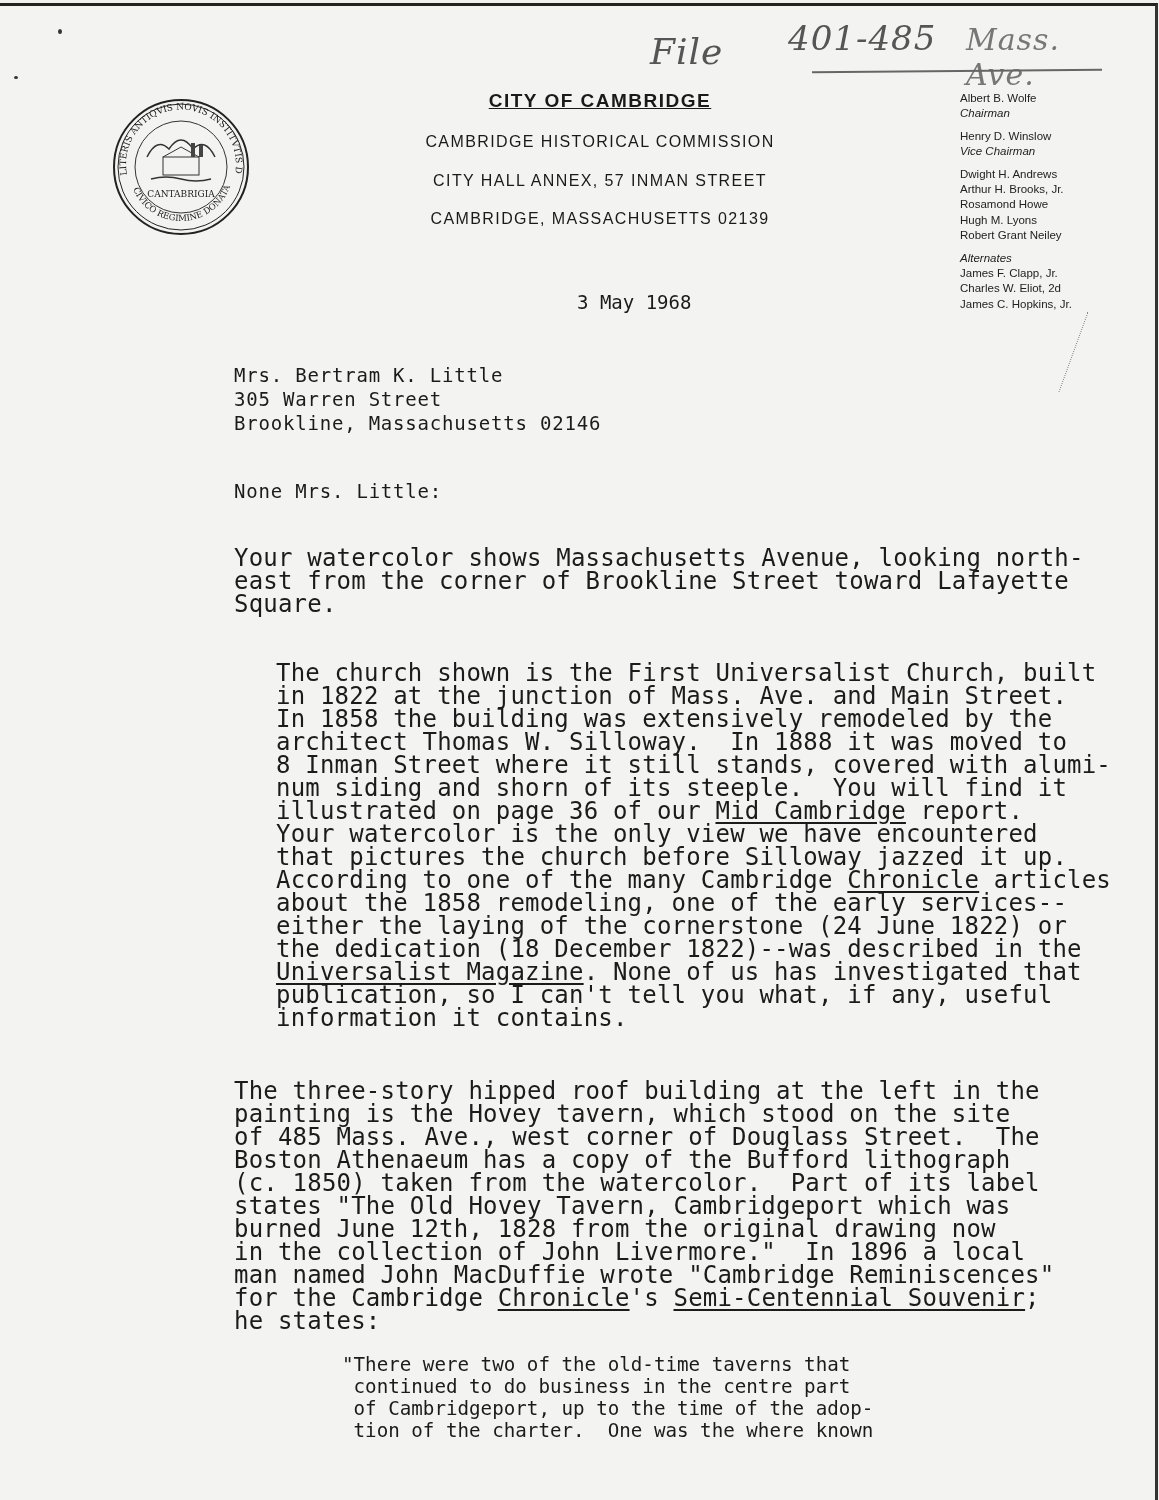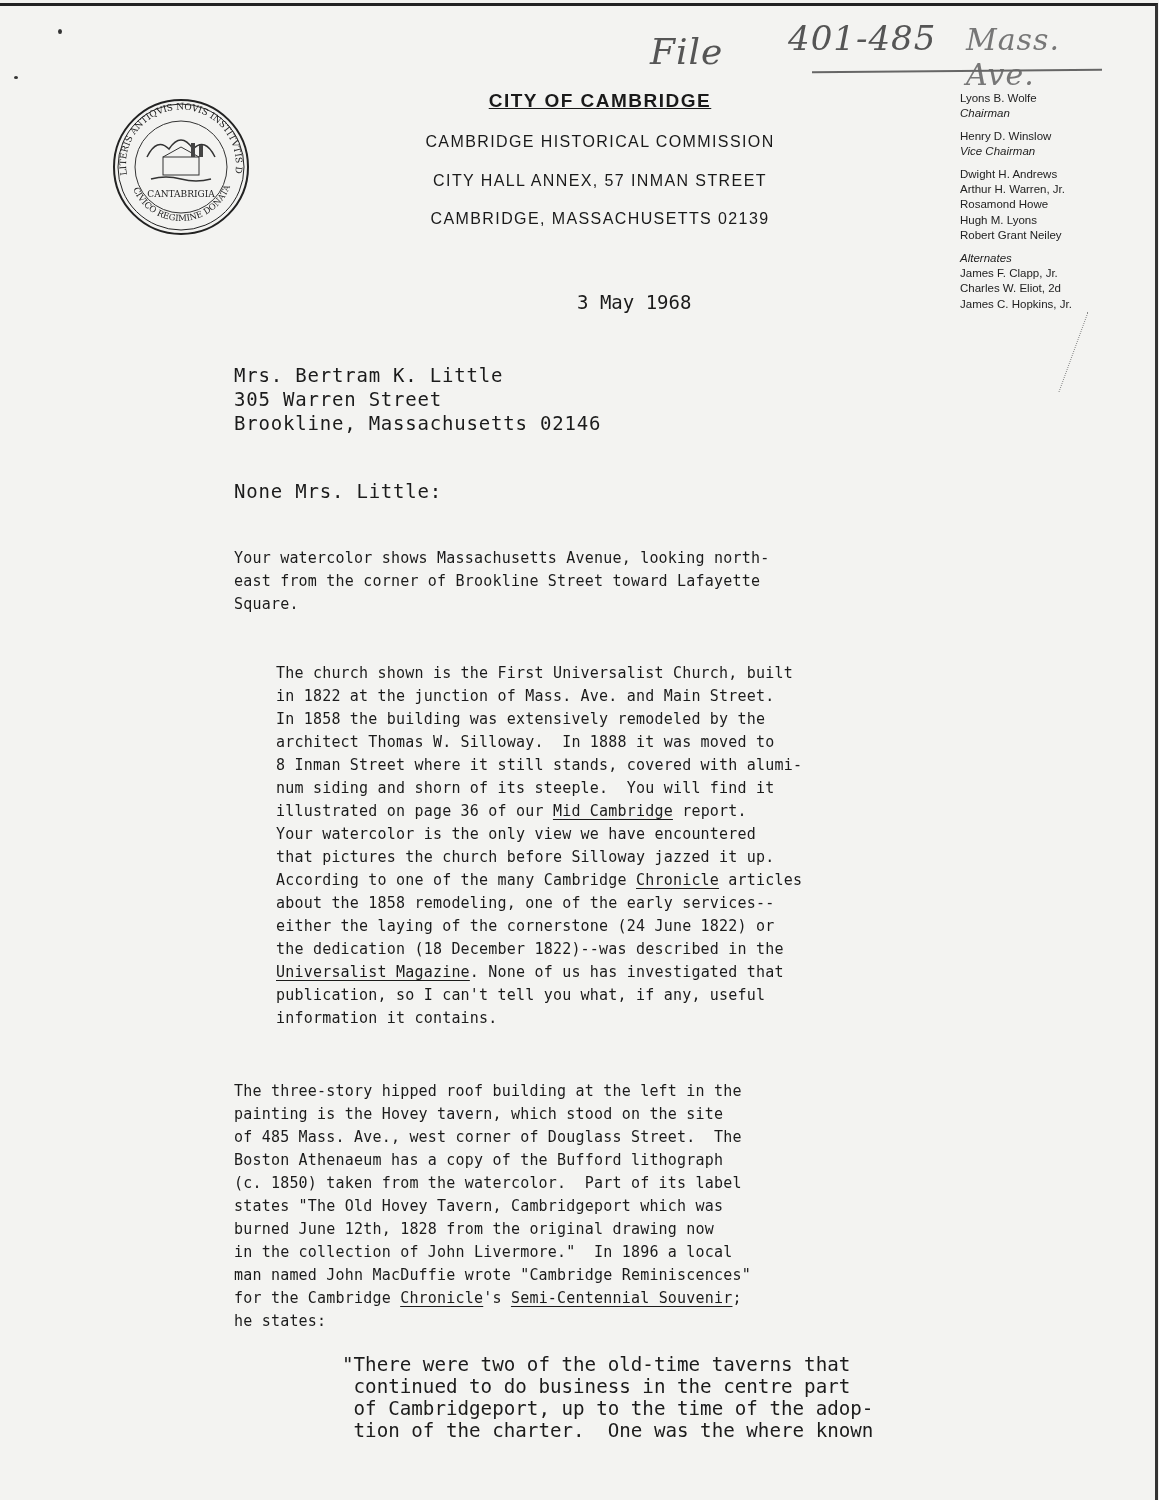--- a/index.html
+++ b/index.html
@@ -33,21 +33,21 @@
   .lh2 { position:absolute; left:0; width:440px; font-size:16px; letter-spacing:1.4px; }
   .lh2.a { top:45px; } .lh2.b { top:84px; } .lh2.c { top:122px; }
 
   .commission { position:absolute; left:960px; top:91px; font-family:"Liberation Sans", sans-serif; font-size:11.5px; line-height:15.4px; color:#222; }
   .commission .it { font-style:italic; }
   .commission .gap { height:7px; }
 
   .date { position:absolute; left:577px; top:291px; font-size:19px; }
   .addr { position:absolute; left:234px; top:363px; font-size:19px; line-height:24px; letter-spacing:0.8px; }
   .salutation { position:absolute; left:234px; top:480px; font-size:19px; letter-spacing:0.8px; }
-  .para { position:absolute; left:234px; font-size:15px; line-height:23px; white-space:pre; letter-spacing:0.2px; }
+  .para { position:absolute; left:234px; font-size:24px; line-height:23px; white-space:pre; letter-spacing:0.2px; }
   .p1 { top:547px; }
   .p2 { top:662px;margin-left:42px; }
   .p3 { top:1080px; }
   .quote { position:absolute; left:342px; top:1354px; font-size:19.2px; line-height:22px; white-space:pre; }
   u { text-decoration:underline; text-underline-offset:3px; }
   .mark { position:absolute; background:#333; border-radius:50%; }
   .crease { position:absolute; left:1073px; top:312px; width:40px; height:80px; border-left:1px dotted #888; transform:skewX(-20deg); }
 </style>
 </head>
 <body>
@@ -81,28 +81,28 @@
 </svg>
 
 <div class="letterhead">
   <div class="lh1">CITY OF CAMBRIDGE</div>
   <div class="lh2 a">CAMBRIDGE HISTORICAL COMMISSION</div>
   <div class="lh2 b">CITY HALL ANNEX, 57 INMAN STREET</div>
   <div class="lh2 c">CAMBRIDGE, MASSACHUSETTS 02139</div>
 </div>
 
 <div class="commission">
-  <div>Lyons B. Wolfe</div>
+  <div>Albert B. Wolfe</div>
   <div class="it">Chairman</div>
   <div class="gap"></div>
   <div>Henry D. Winslow</div>
   <div class="it">Vice Chairman</div>
   <div class="gap"></div>
   <div>Dwight H. Andrews</div>
-  <div>Arthur H. Warren, Jr.</div>
+  <div>Arthur H. Brooks, Jr.</div>
   <div>Rosamond Howe</div>
   <div>Hugh M. Lyons</div>
   <div>Robert Grant Neiley</div>
   <div class="gap"></div>
   <div class="it">Alternates</div>
   <div>James F. Clapp, Jr.</div>
   <div>Charles W. Eliot, 2d</div>
   <div>James C. Hopkins, Jr.</div>
 </div>
 

